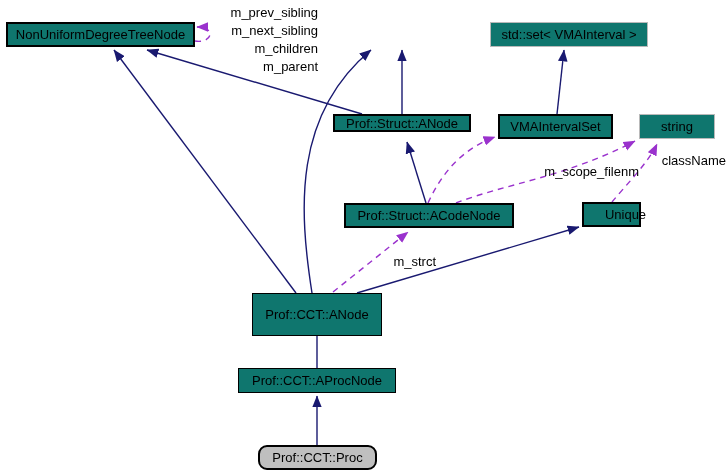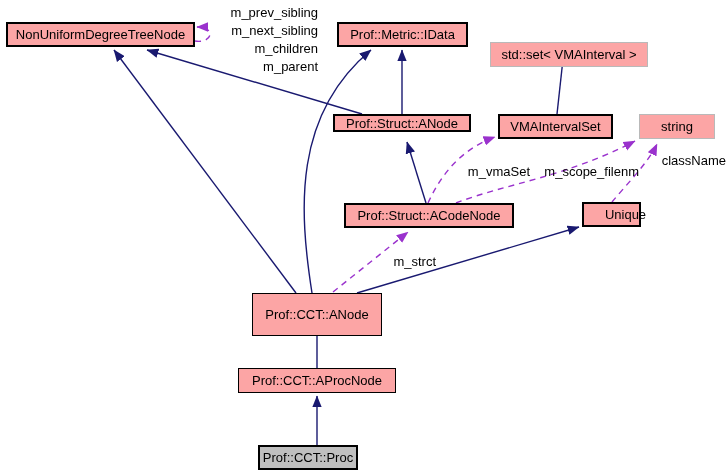--- a/index.html
+++ b/index.html
@@ -7,21 +7,21 @@
     position:relative;
     width:727px;height:476px;
     background:#ffffff;
     font-family:"Liberation Sans", sans-serif;
     overflow:hidden;
   }
   #edges{position:absolute;left:0;top:0;width:727px;height:476px;}
   .node{
     position:absolute;
     box-sizing:border-box;
-    background:#fca5a5;
+    background:#0f766e;
     border:1.5px solid #000000;
     display:flex;align-items:center;justify-content:center;
     font-size:13px;color:#000000;white-space:nowrap;
   }
   .node.heavy{border-width:2px;}
   .node.ext{border:1px solid #b9b9b9;}
   .node.current{background:#bfbfbf;border:2px solid #000000;}
   .edge-label{
     position:absolute;
     font-size:13px;color:#000000;
@@ -56,46 +56,44 @@
 
     <path d="M 195,41 C 212,44 217,27 197,27" fill="none" stroke="#9a32cd" stroke-width="1.4" stroke-dasharray="6 5" marker-end="url(#arrow-purple)"></path>
     <path d="M 428,203 C 440,177 459,150 495,137" fill="none" stroke="#9a32cd" stroke-width="1.4" stroke-dasharray="6 5" marker-end="url(#arrow-purple)"></path>
     <path d="M 456,203 C 505,184 566,177 635,141" fill="none" stroke="#9a32cd" stroke-width="1.4" stroke-dasharray="6 5" marker-end="url(#arrow-purple)"></path>
     <path d="M 612,202 C 626,185 648,163 657,144" fill="none" stroke="#9a32cd" stroke-width="1.4" stroke-dasharray="6 5" marker-end="url(#arrow-purple)"></path>
     <path d="M 333,292 L 408,232" fill="none" stroke="#9a32cd" stroke-width="1.4" stroke-dasharray="6 5" marker-end="url(#arrow-purple)"></path>
   </svg>
 
   <div class="node heavy" style="left:6px;top:22px;width:189px;height:25px;">NonUniformDegreeTreeNode</div>
 
-  <div class="node heavy" style="left:337px;top:22px;width:131px;height:25px;">Prof::Metric::IData</div>
 
-  <div class="node ext" style="left:490px;top:22px;width:158px;height:25px;margin-top:20px;">std::set&lt; VMAInterval &gt;</div>
+  <div class="node ext" style="left:490px;top:22px;width:158px;height:25px;">std::set&lt; VMAInterval &gt;</div>
 
   <div class="node heavy" style="left:333px;top:114px;width:138px;height:18px;">Prof::Struct::ANode</div>
 
   <div class="node heavy" style="left:498px;top:114px;width:115px;height:25px;">VMAIntervalSet</div>
 
   <div class="node ext" style="left:639px;top:114px;width:76px;height:25px;">string</div>
 
   <div class="node heavy" style="left:344px;top:203px;width:170px;height:25px;">Prof::Struct::ACodeNode</div>
 
   <div class="node heavy" style="left:582px;top:202px;width:59px;height:25px;padding-left:28px;">Unique</div>
 
   <div class="node" style="left:252px;top:293px;width:130px;height:43px;">Prof::CCT::ANode</div>
 
   <div class="node" style="left:238px;top:368px;width:158px;height:25px;">Prof::CCT::AProcNode</div>
 
-  <div class="node current" style="left:258px;top:445px;width:100px;height:25px;">Prof::CCT::Proc</div>
+  <div class="node current" style="left:258px;top:445px;width:119px;height:25px;border-radius:9px;">Prof::CCT::Proc</div>
 
   <div class="edge-label" style="left:213px;top:4px;width:105px;">m_prev_sibling
 m_next_sibling
 m_children
 m_parent</div>
 
-  <div class="edge-label" style="left:430px;top:163px;width:100px;">m_vmaSet</div>
 
   <div class="edge-label" style="left:539px;top:163px;width:100px;">m_scope_filenm</div>
 
   <div class="edge-label" style="left:650px;top:152px;width:76px;">className</div>
 
   <div class="edge-label" style="left:376px;top:253px;width:60px;">m_strct</div>
 
 </div>
 
 </body></html>

